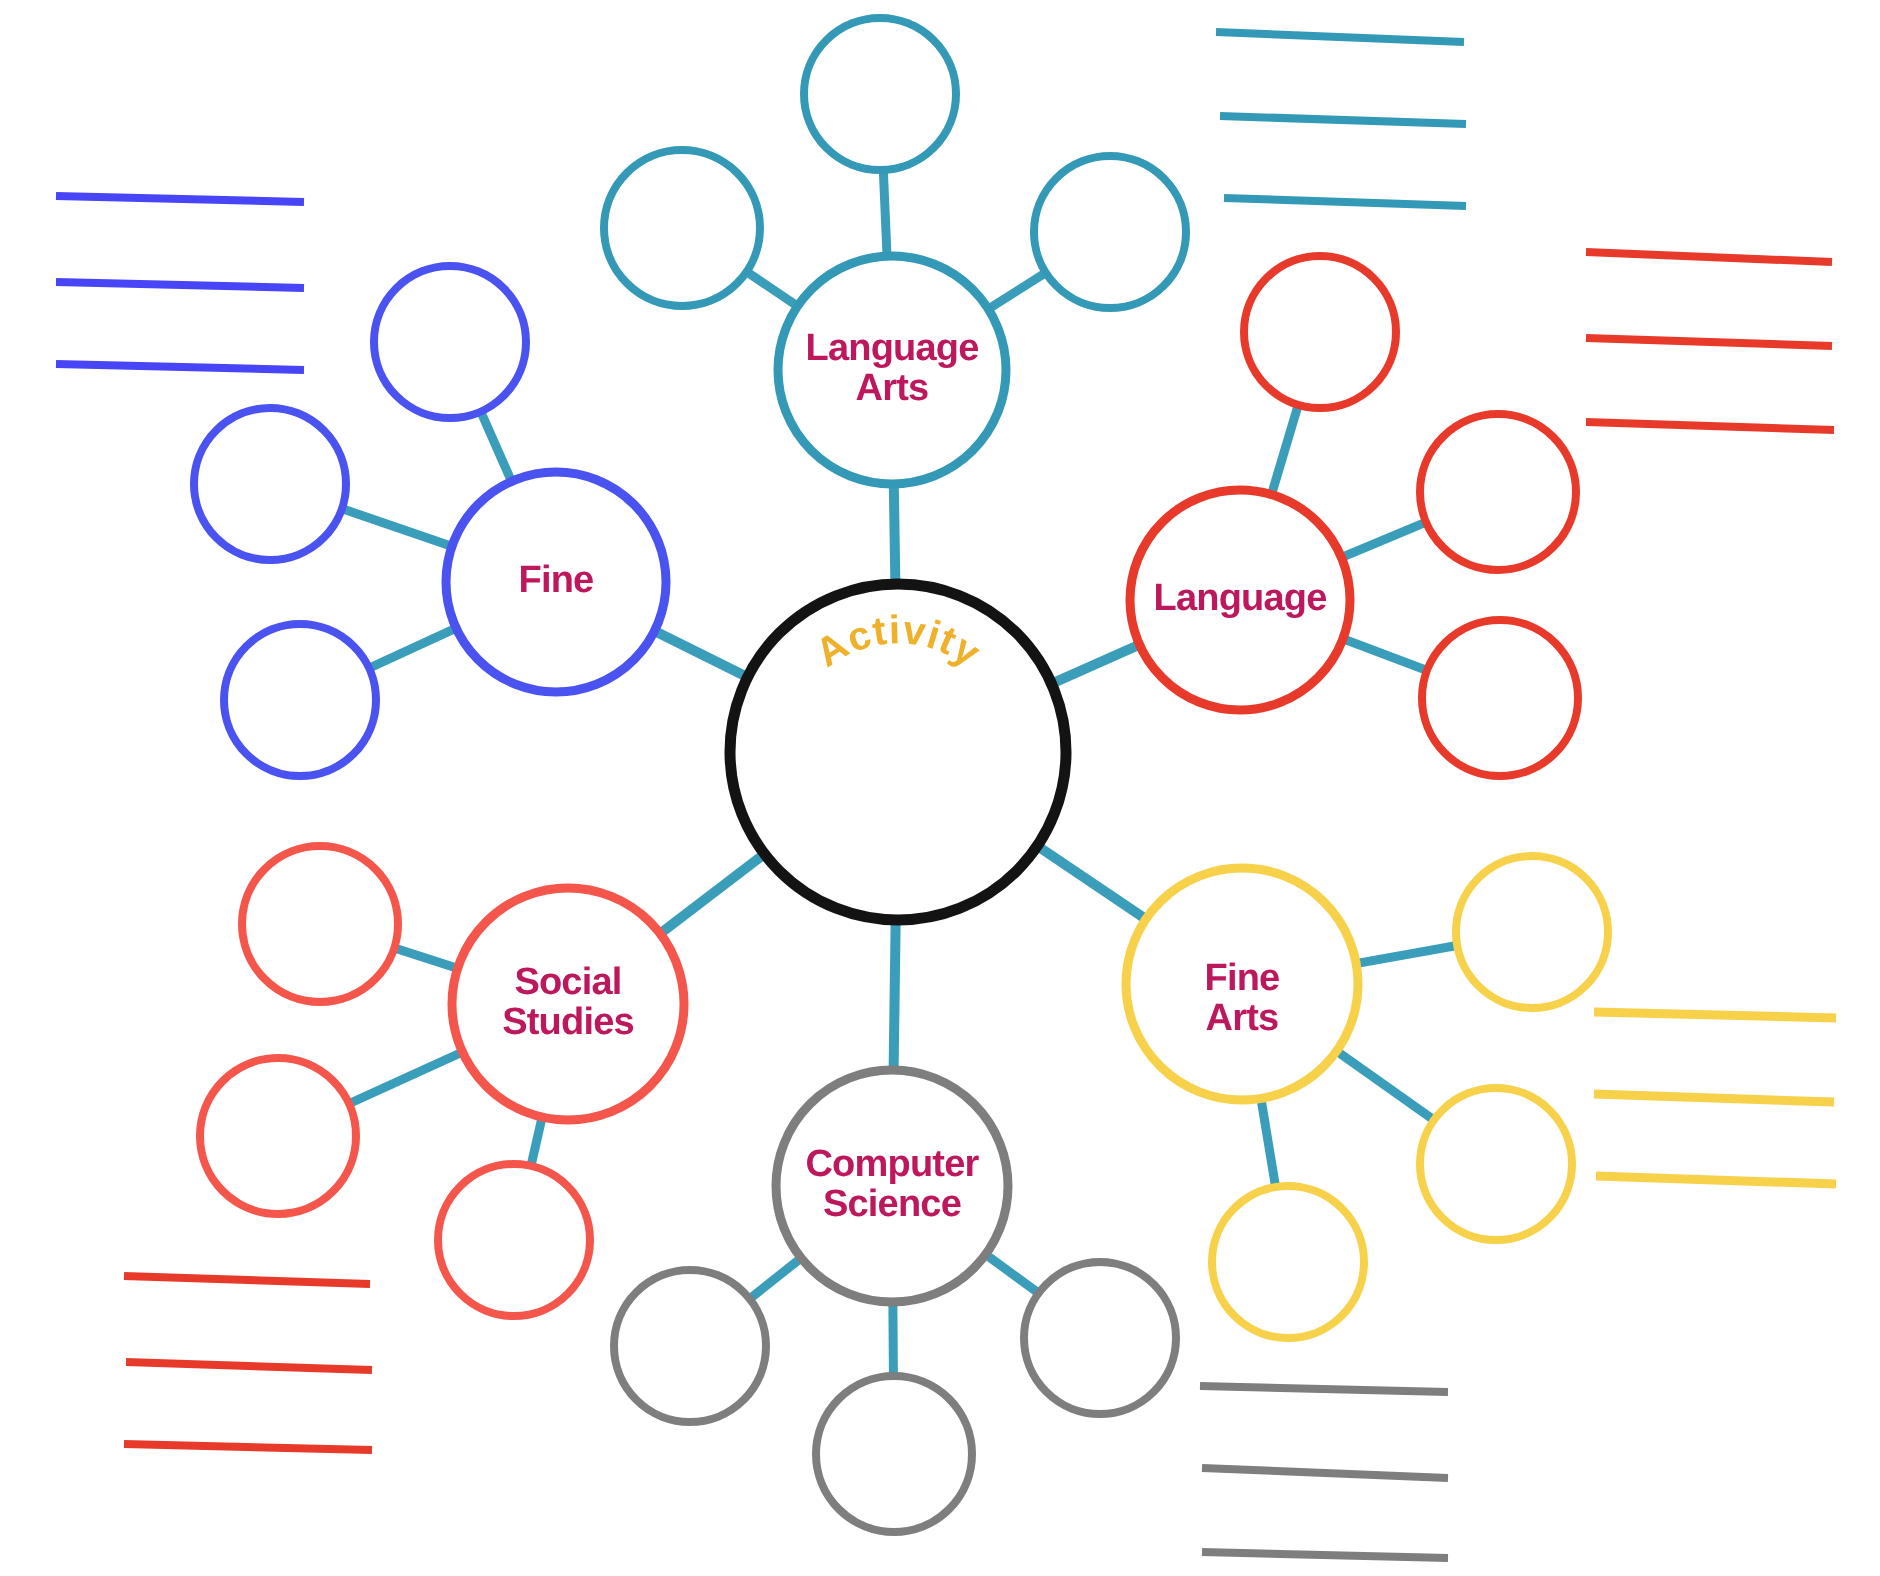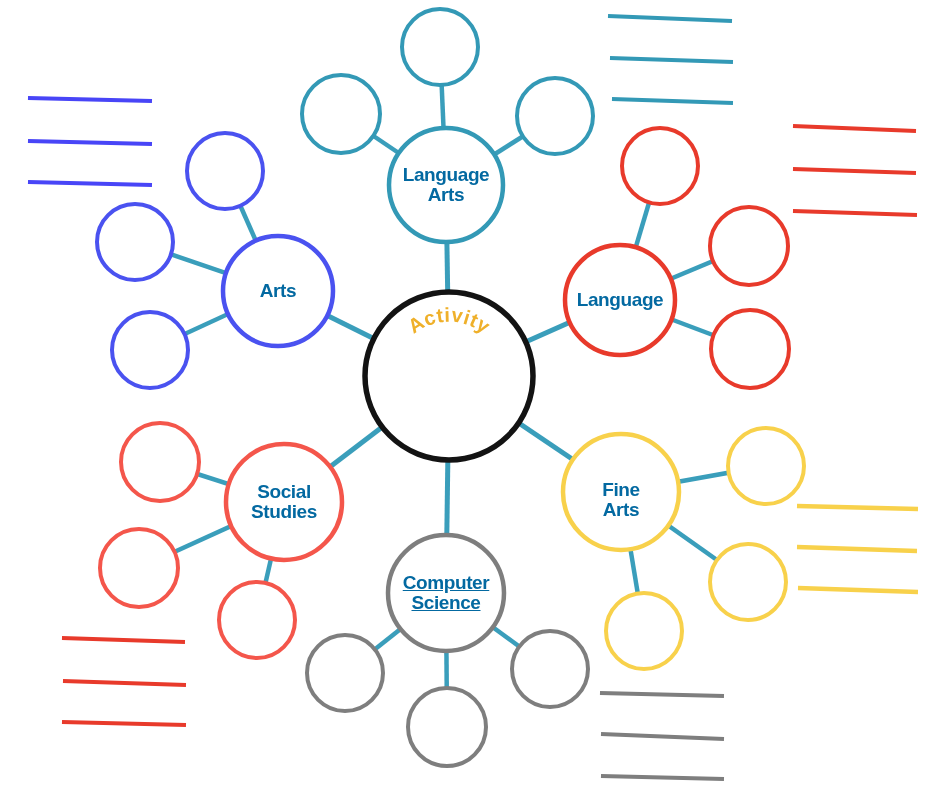--- a/index.html
+++ b/index.html
@@ -12,29 +12,29 @@
   }
   .canvas svg{position:absolute;left:0;top:0;}
   .node-label{
     position:absolute;
     display:flex;align-items:center;justify-content:center;
     text-align:center;
     font-weight:bold;
     font-size:19px;
     line-height:20px;
     letter-spacing:-0.4px;
-    color:#0369a1;
+    color:#be185d;
     pointer-events:none;
   }
   .lbl-language-arts{left:396px;top:161px;width:100px;height:48px;}
   .lbl-math{left:228px;top:267px;width:100px;height:48px;}
   .lbl-science{left:570px;top:276px;width:100px;height:48px;}
   .lbl-social-studies{left:234px;top:478px;width:100px;height:48px;}
   .lbl-fine-arts{left:591px;top:476px;width:60px;height:48px;}
-  .lbl-computer-science{left:394px;top:569px;width:104px;height:48px;text-decoration:underline;}
+  .lbl-computer-science{left:394px;top:569px;width:104px;height:48px;}
   .activity-text{
     font-weight:bold;
     font-size:20px;
     letter-spacing:0.5px;
   }
 </style>
 </head>
 <body>
 
 <div class="canvas">
@@ -136,19 +136,19 @@
 
     <defs>
       <path id="activityArc" d="M 404 345 A 55 55 0 0 1 494 345" fill="none"></path>
     </defs>
     <text class="activity-text" fill="#EFB02A">
       <textPath href="#activityArc" xlink:href="#activityArc" startOffset="50%" text-anchor="middle">Activity</textPath>
     </text>
   </svg>
 
   <div class="node-label lbl-language-arts">Language Arts</div>
-  <div class="node-label lbl-math">Arts</div>
+  <div class="node-label lbl-math">Fine</div>
   <div class="node-label lbl-science">Language</div>
   <div class="node-label lbl-social-studies">Social Studies</div>
   <div class="node-label lbl-fine-arts">Fine Arts</div>
   <div class="node-label lbl-computer-science">Computer Science</div>
 
 </div>
 
 </body></html>

